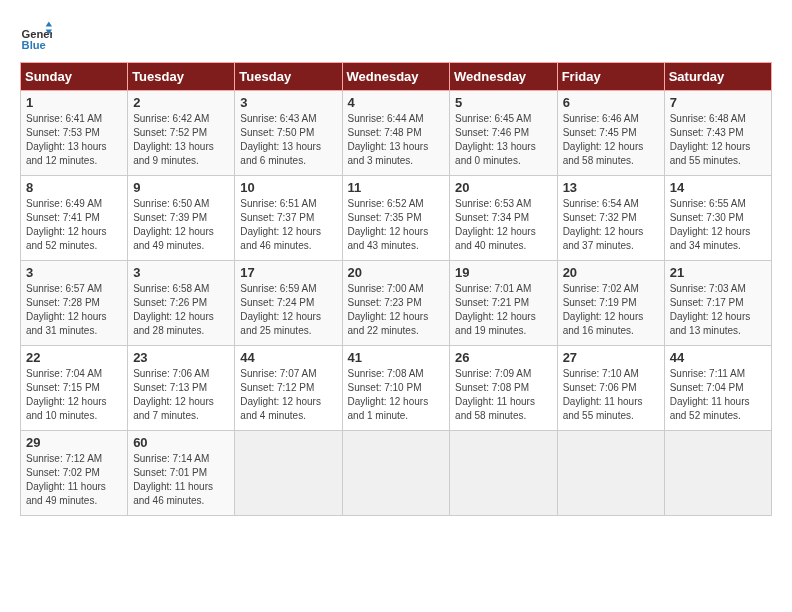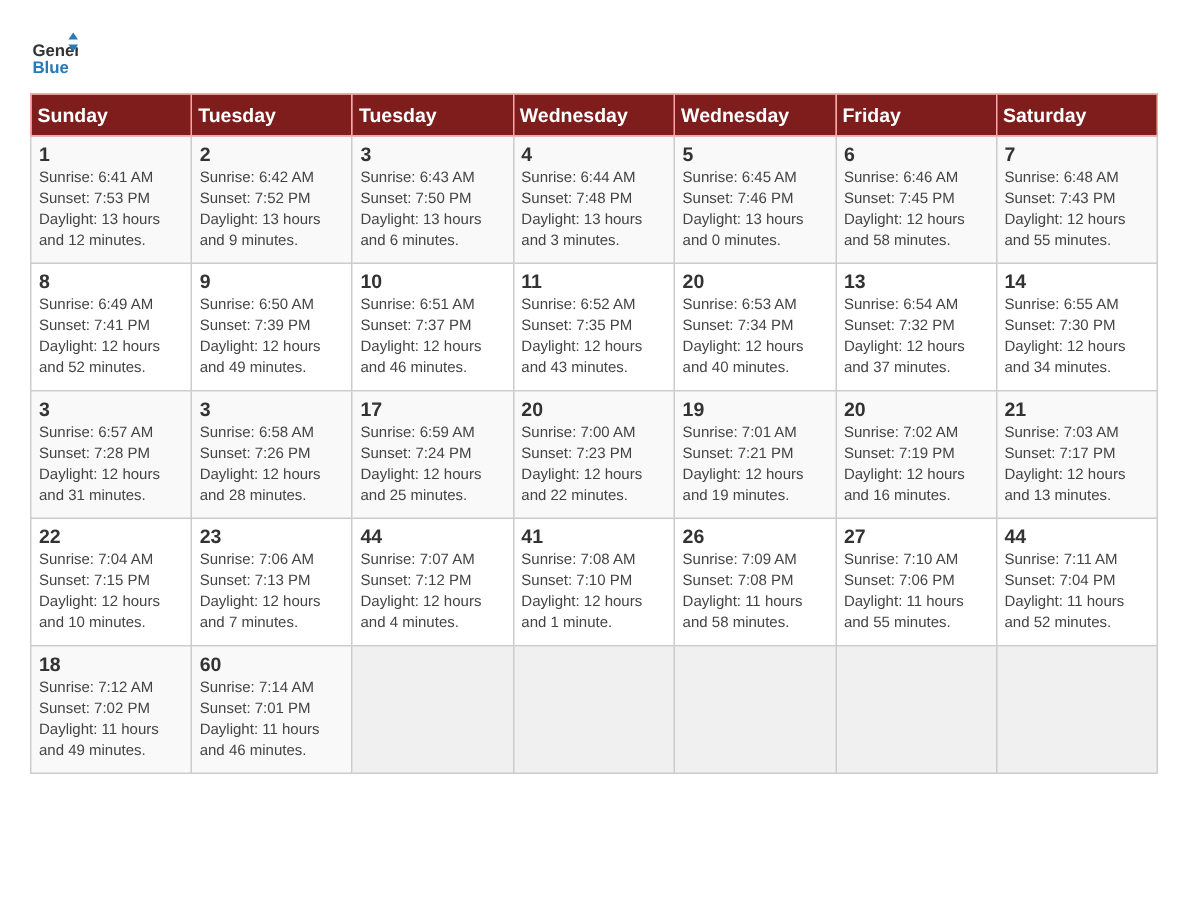--- a/index.html
+++ b/index.html
@@ -228,21 +228,21 @@
           <span class="day-number">27</span>
           <div class="day-info">Sunrise: 7:10 AM<br>Sunset: 7:06 PM<br>Daylight: 11 hours and 55 minutes.</div>
         </td>
         <td>
           <span class="day-number">44</span>
           <div class="day-info">Sunrise: 7:11 AM<br>Sunset: 7:04 PM<br>Daylight: 11 hours and 52 minutes.</div>
         </td>
       </tr>
       <tr>
         <td>
-          <span class="day-number">18</span>
+          <span class="day-number">29</span>
           <div class="day-info">Sunrise: 7:12 AM<br>Sunset: 7:02 PM<br>Daylight: 11 hours and 49 minutes.</div>
         </td>
         <td>
           <span class="day-number">60</span>
           <div class="day-info">Sunrise: 7:14 AM<br>Sunset: 7:01 PM<br>Daylight: 11 hours and 46 minutes.</div>
         </td>
         <td class="empty-cell"></td>
         <td class="empty-cell"></td>
         <td class="empty-cell"></td>
         <td class="empty-cell"></td>

